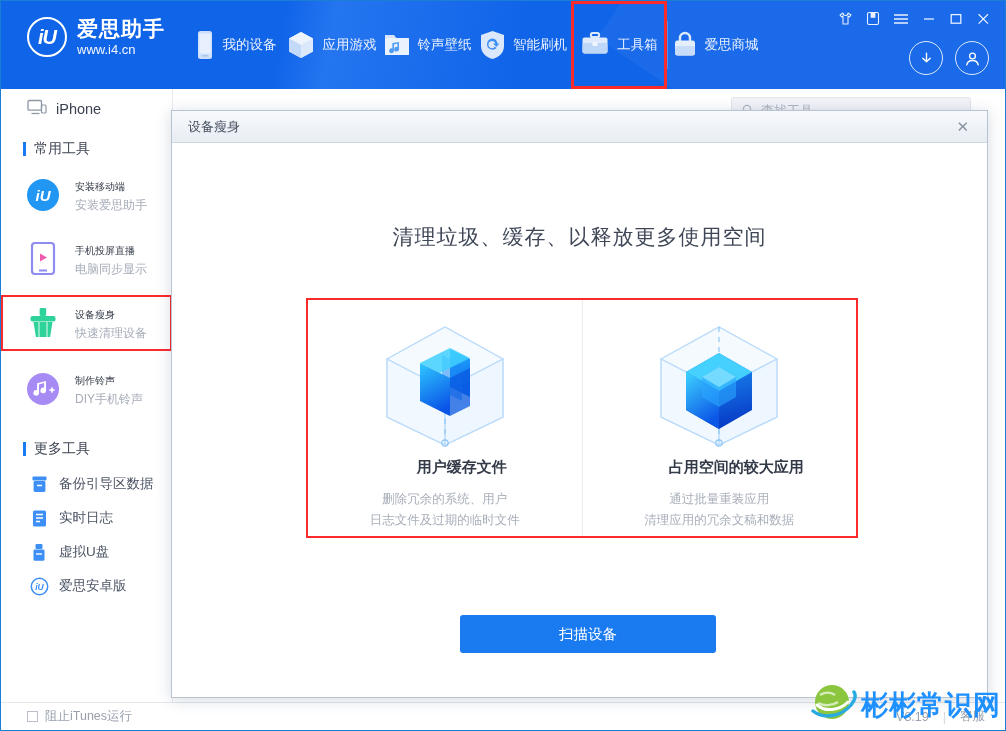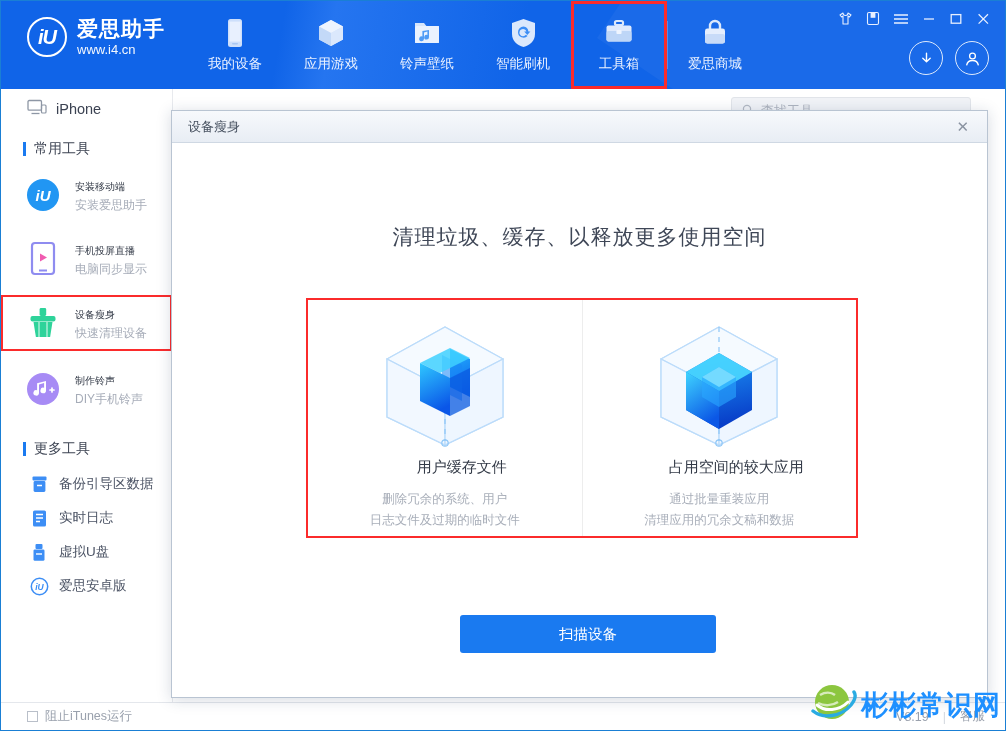--- a/index.html
+++ b/index.html
@@ -31,21 +31,21 @@
     display: flex; align-items: center; justify-content: center;
     font-size: 20px; font-weight: bold; font-style: italic;
     letter-spacing: -1px;
   }
   .brand-text { color: #fff; line-height: 1.1; }
   .brand-name { font-size: 21px; font-weight: bold; letter-spacing: 1px; }
   .brand-url { font-size: 13px; margin-top: 3px; opacity: .95; }
 
   .navs { position: absolute; left: 186px; top: 0; height: 88px; display: flex; }
   .nav-item {
-    width: 96px; height: 88px; display: flex; flex-direction: column;
+    width: 96px; height: 88px; display: flex; 
     align-items: center; justify-content: center; gap: 7px;
     color: #eaf1ff; font-size: 13.5px; cursor: pointer; position: relative;
   }
   .nav-item .ico { height: 30px; display: flex; align-items: flex-end; }
   .nav-item.selected { outline: 3px solid #fb2b2b; outline-offset: -3px; z-index: 4; }
   .nav-divider {
     position: absolute; top: 20px; height: 48px; width: 1px;
     background: rgba(255,255,255,0.25);
   }
 
@@ -131,21 +131,21 @@
   .cards {
     position: absolute; left: 134px; top: 155px; width: 552px; height: 240px;
     border: 2.5px solid #fb2b2b; display: flex;
   }
   .card {
     flex: 1; display: flex; flex-direction: column; align-items: center;
     justify-content: flex-start; padding-top: 16px; cursor: pointer;
   }
   .card + .card { border-left: 1px solid #ededed; }
   .card-art { height: 140px; display: flex; align-items: center; justify-content: center; }
-  .card-title { font-size: 15px; font-weight: normal; color: #333a47; margin-top: 2px; margin-left: 34px; }
+  .card-title { font-size: 15px; font-weight: bold; color: #333a47; margin-top: 2px; margin-left: 34px; }
   .card-desc {
     margin-top: 12px; font-size: 12.5px; color: #a8aeb9;
     text-align: center; line-height: 1.65;
   }
 
   .scan-btn {
     position: absolute; left: 288px; top: 472px; width: 256px; height: 38px;
     background: #1a7af0; color: #fff; border: none; border-radius: 3px;
     font-size: 14.5px; cursor: pointer; font-family: inherit;
   }

